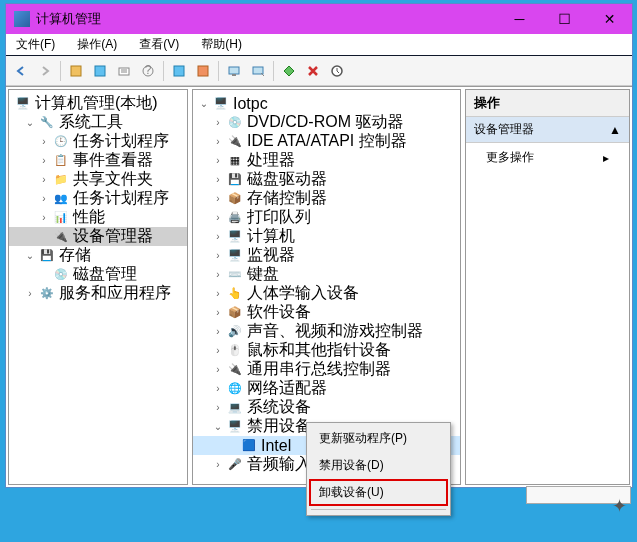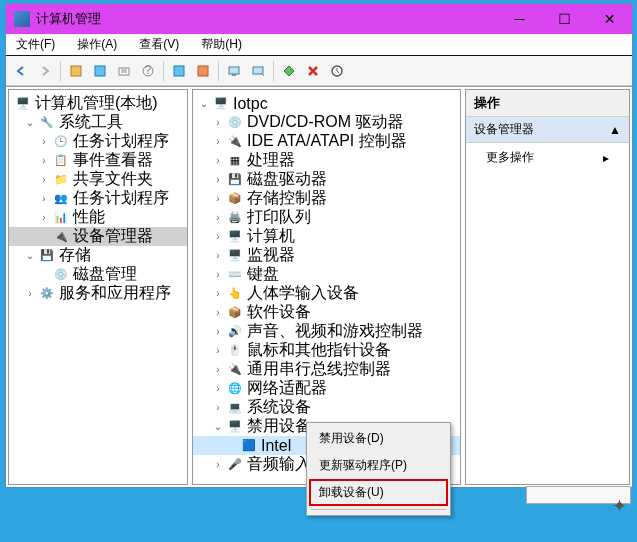--- a/index.html
+++ b/index.html
@@ -337,21 +337,21 @@
         </div>
       <div class="actions-item">
           <span>更多操作</span>
           <span>▸</span>
         </div>
     </div>
   </div>
 </div>
 
 <div class="ctxmenu">
+  <div class="ctxitem">更新驱动程序(P)</div>
   <div class="ctxitem">禁用设备(D)</div>
-  <div class="ctxitem">更新驱动程序(P)</div>
   <div class="ctxitem marked">卸载设备(U)</div>
   <div class="ctxsep"></div>
 
 </div>
 
 <div class="tooltip-bar"></div>
 <div class="star">✦</div>
 
 </body></html>

